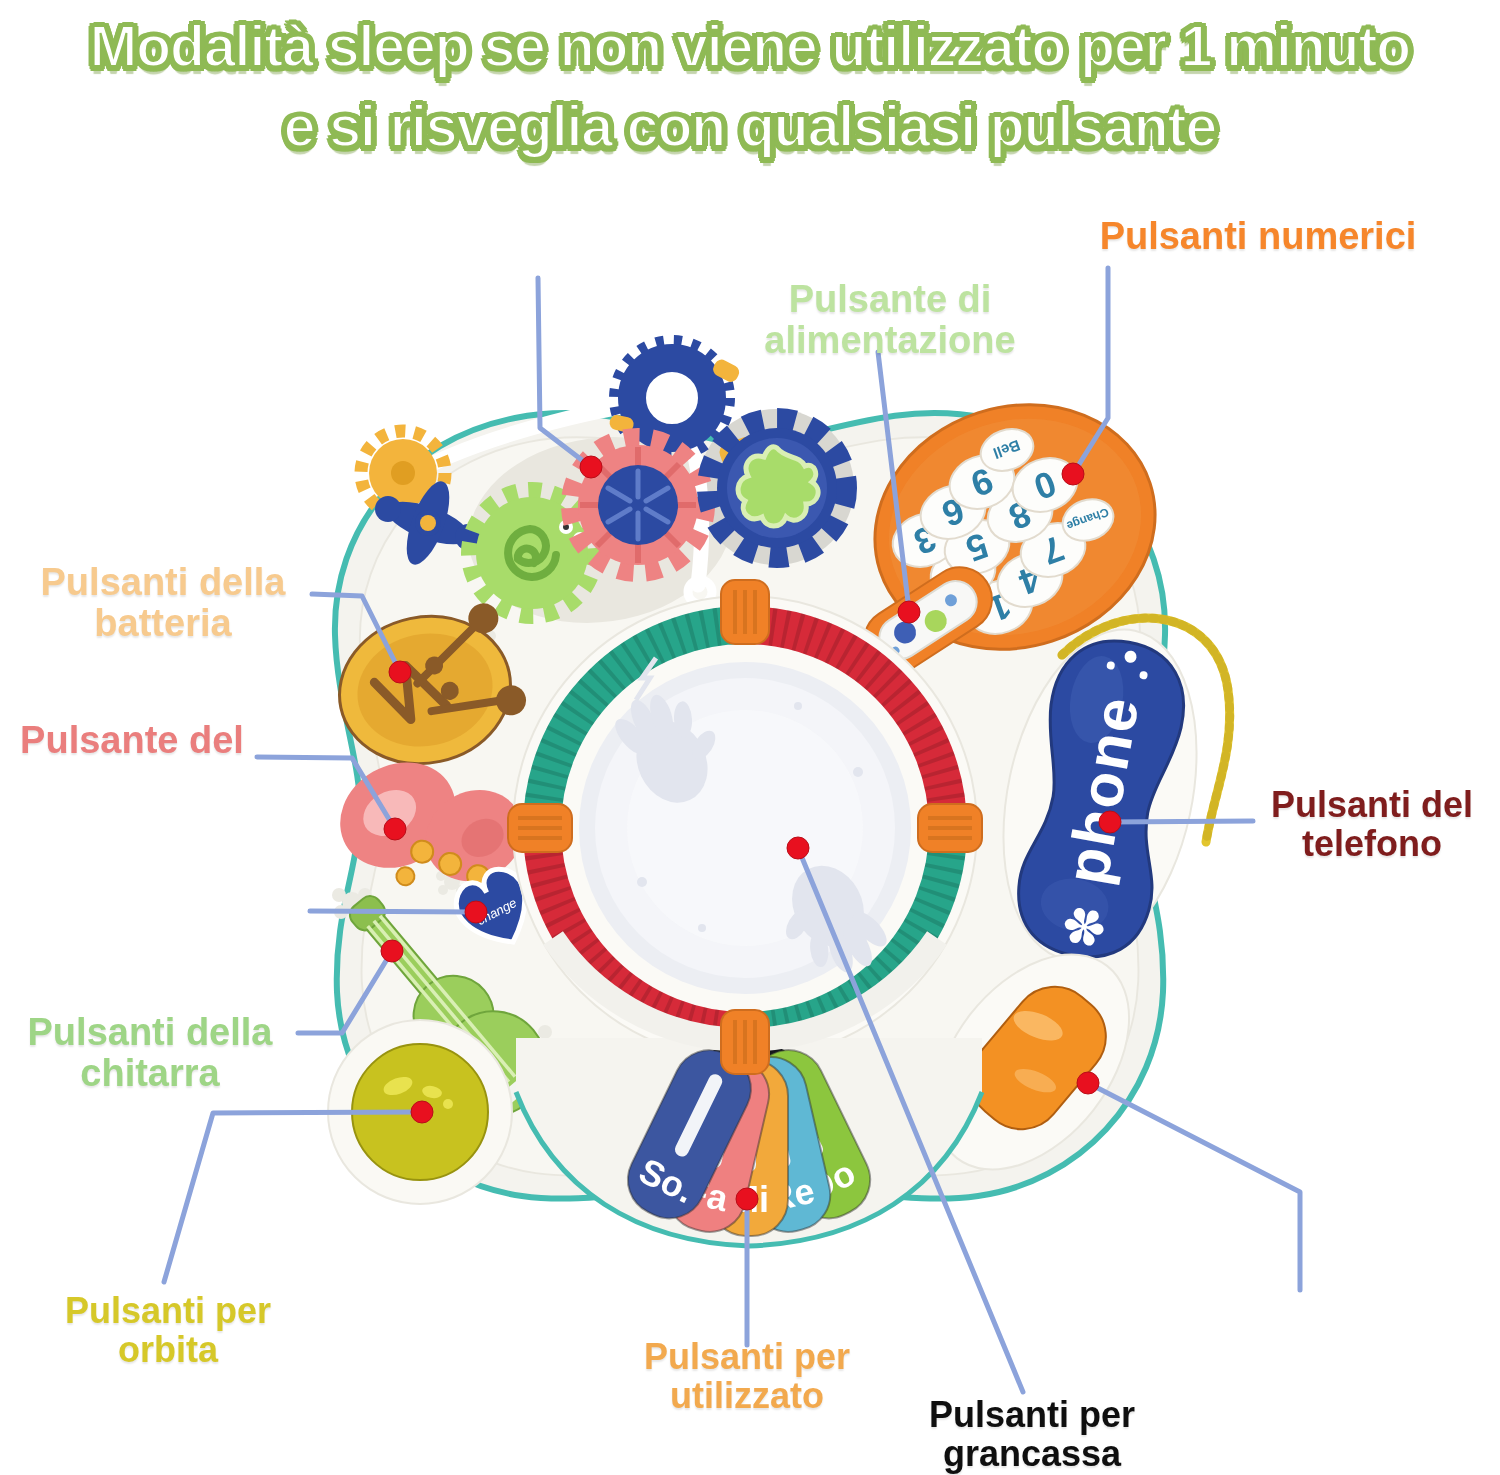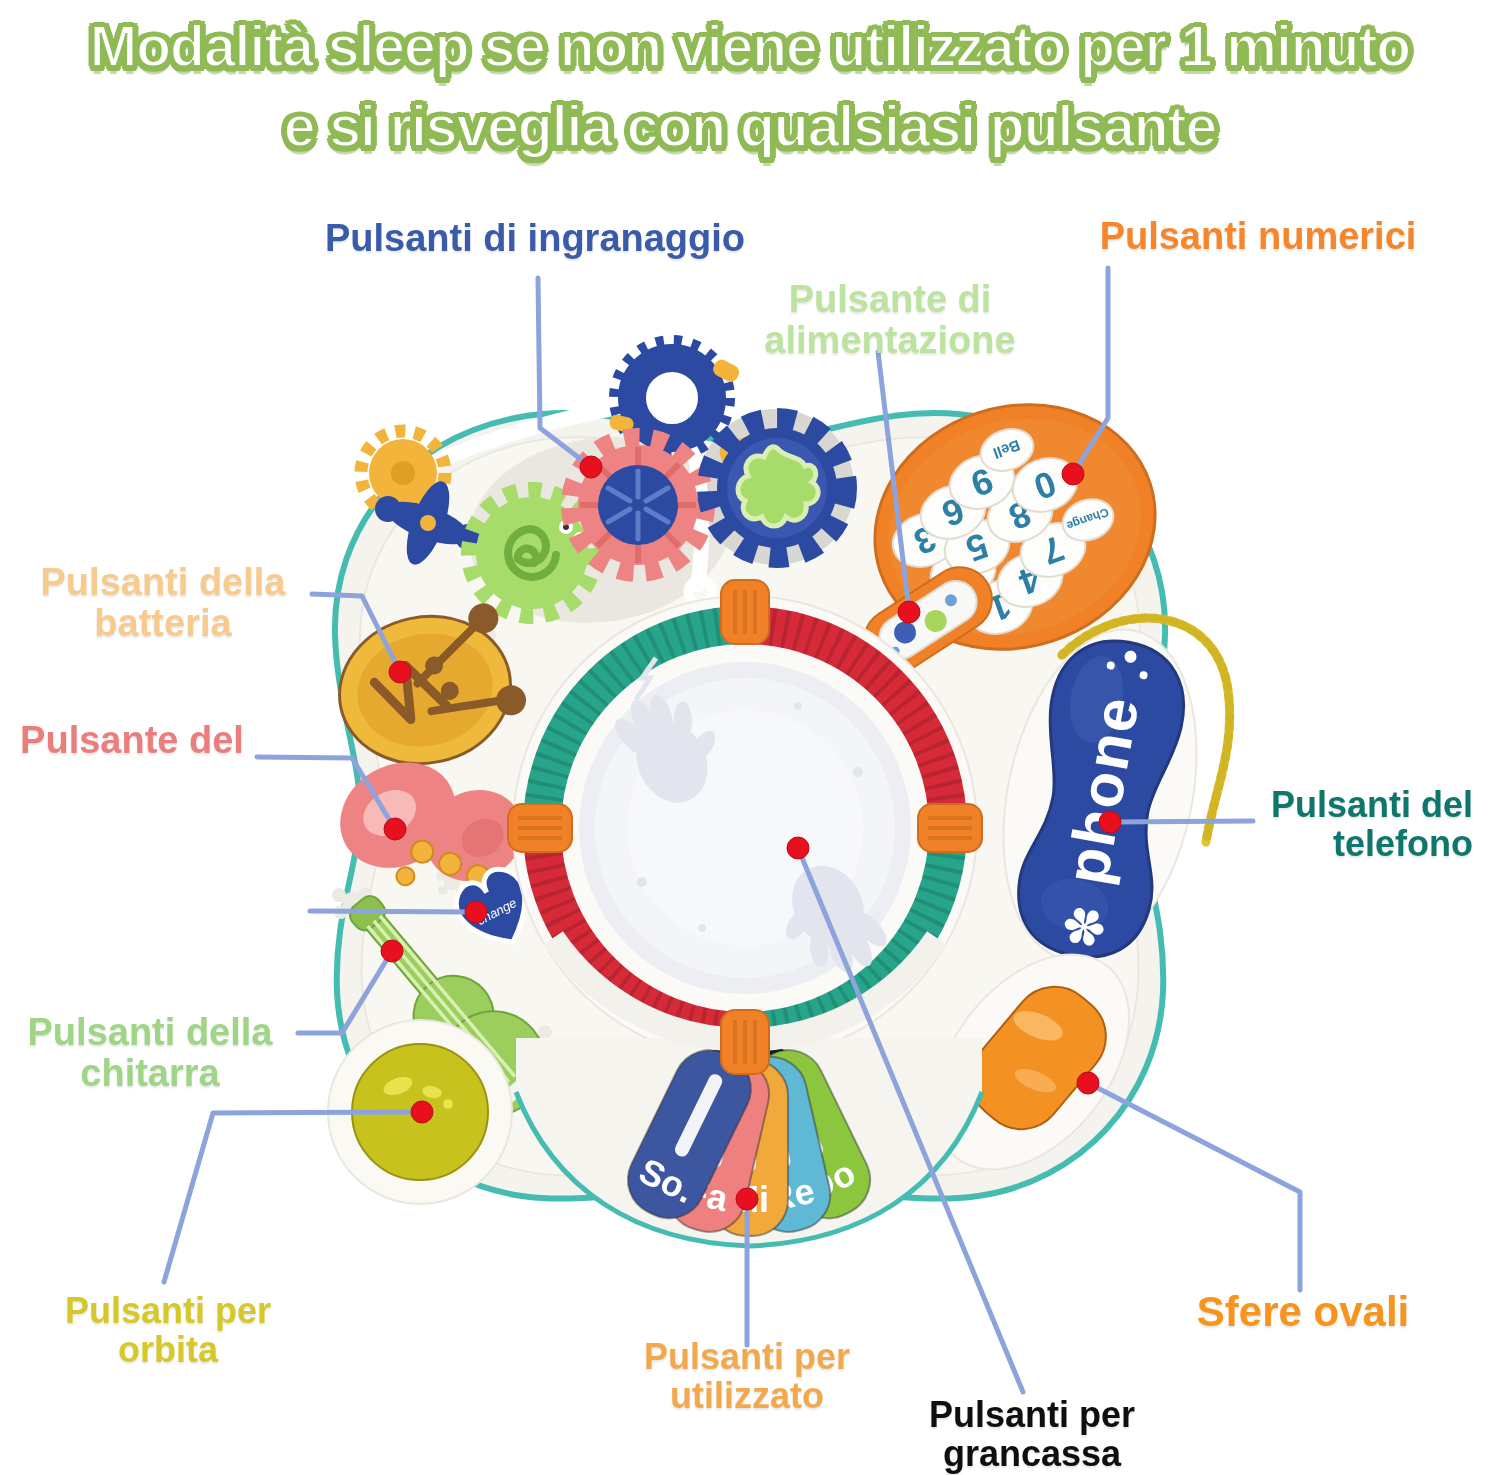--- a/index.html
+++ b/index.html
@@ -474,24 +474,20 @@
     <circle cx="1088" cy="1083" r="11"></circle>
     <circle cx="1110" cy="822" r="11"></circle>
   </g>
 </svg>
 
 <div class="title">
   <div>Modalità sleep se non viene utilizzato per 1 minuto</div>
   <div>e si risveglia con qualsiasi pulsante</div>
 </div>
 
-<div class="callout" style="left: 535px; top: 218px; color: rgb(58, 91, 169);">
-  <div>Pulsanti di ingranaggio</div>
-      <div></div>
-</div>
 <div class="callout" style="left: 1258px; top: 216px; color: rgb(246, 134, 43);">
   <div>Pulsanti numerici</div>
       <div></div>
 </div>
 <div class="callout" style="left: 890px; top: 279px; color: rgb(189, 227, 160);">
   <div>Pulsante di</div>
       <div>alimentazione</div>
 </div>
 <div class="callout" style="left: 163px; top: 562px; color: rgb(247, 202, 142);">
   <div>Pulsanti della</div>
@@ -509,22 +505,18 @@
       <div>orbita</div>
 </div>
 <div class="callout fs40" style="left: 747px; top: 1338px; color: rgb(242, 169, 78);">
   <div>Pulsanti per</div>
       <div>utilizzato</div>
 </div>
 <div class="callout fs40" style="left: 1032px; top: 1396px; color: rgb(15, 15, 15);">
   <div>Pulsanti per</div>
       <div>grancassa</div>
 </div>
-<div class="callout fs42" style="left: 1303px; top: 1290px; color: rgb(247, 148, 29);">
-  <div>Sfere ovali</div>
-      <div></div>
-</div>
-<div class="callout fs36" style="left: 1372px; top: 786px; color: #0f766e; text-align: right;">
+<div class="callout fs36" style="left: 1372px; top: 786px; color: #7f1d1d;">
   <div>Pulsanti del</div>
       <div>telefono</div>
 </div>
 
 </div>
 
 </body></html>

